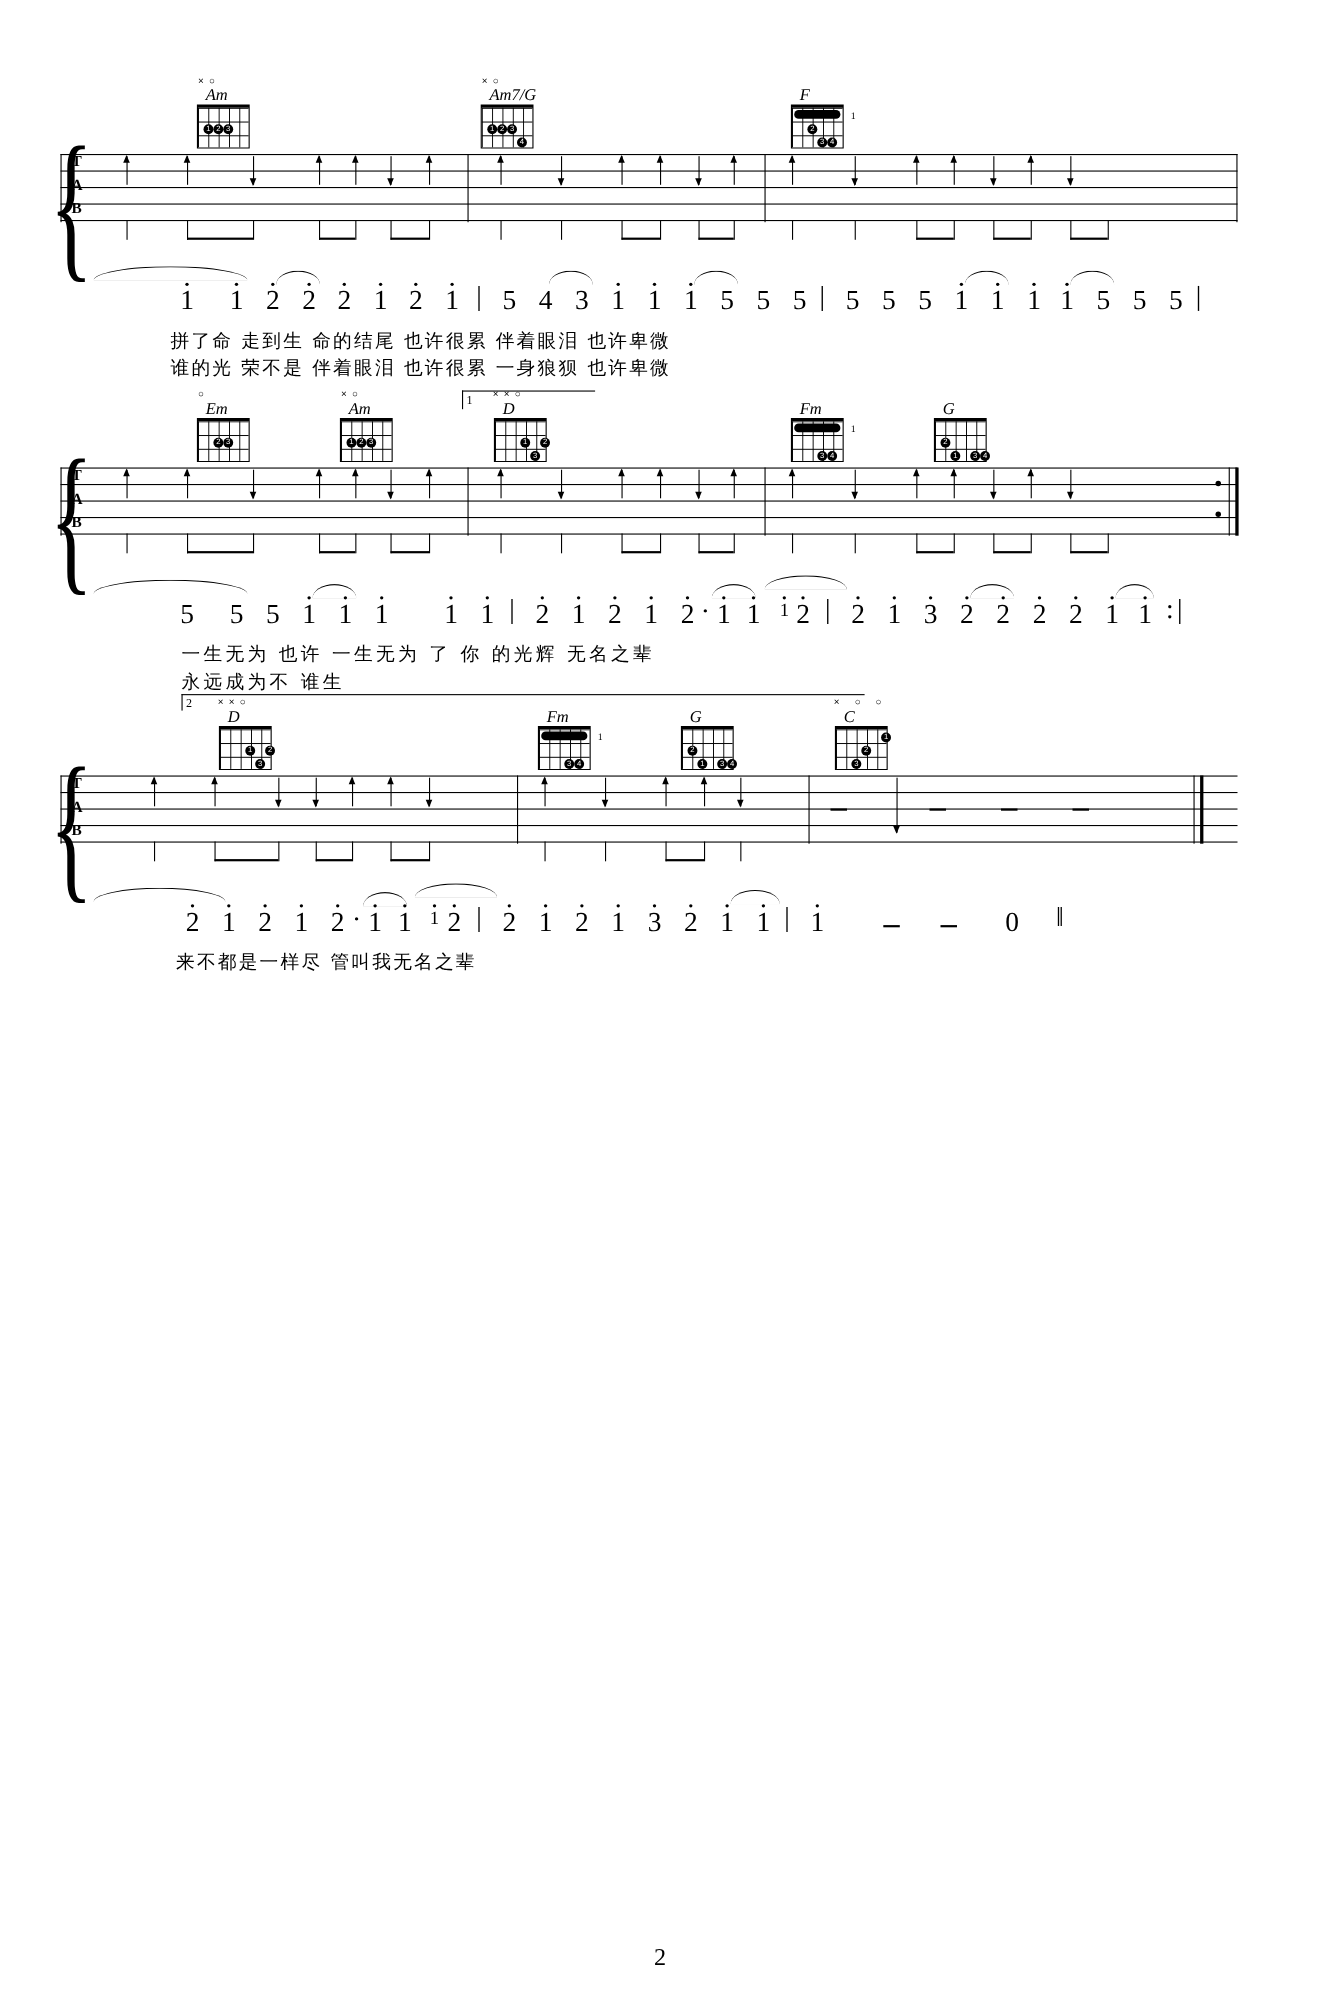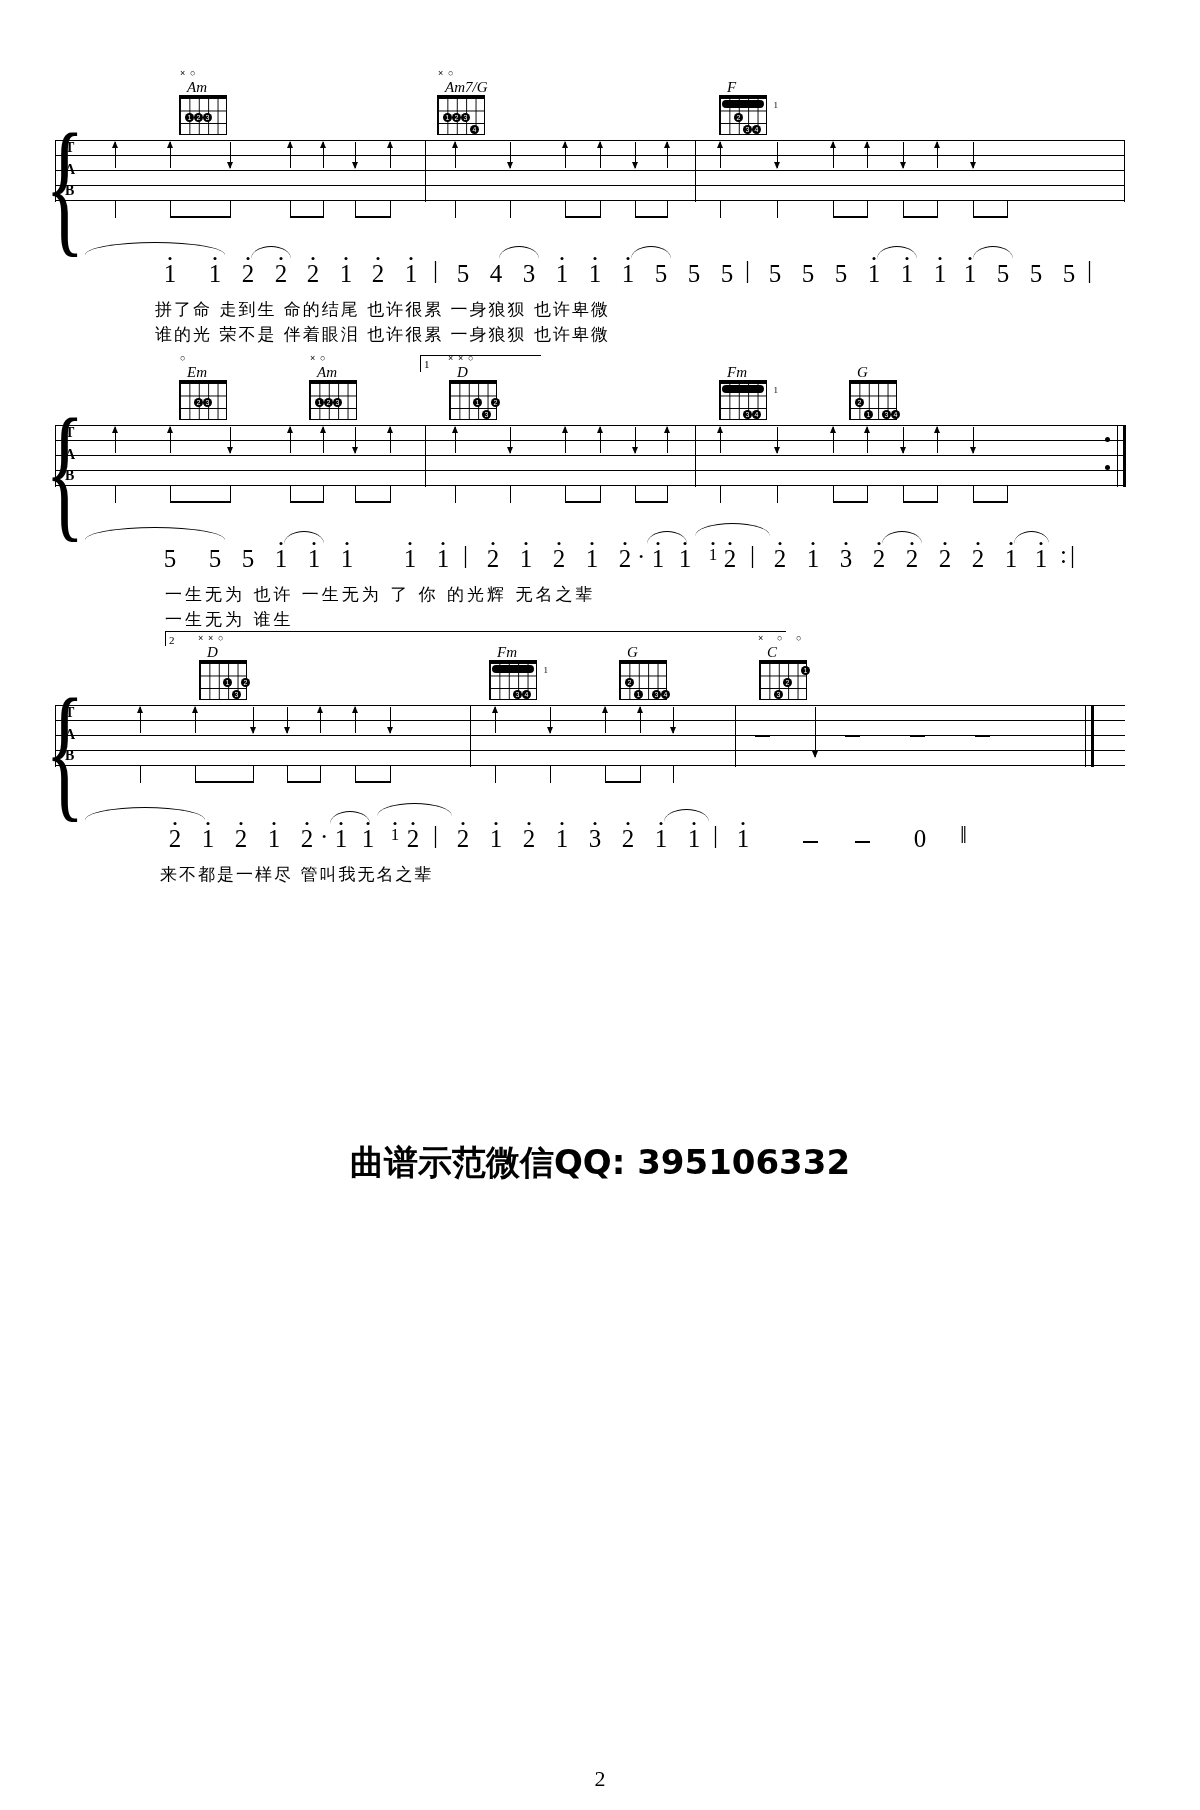--- a/index.html
+++ b/index.html
@@ -411,21 +411,21 @@
       <div class="num" style="left:875px;">1<span class="d dhigh"></span></div>
       <div class="num" style="left:905px;">1<span class="d dhigh"></span></div>
       <div class="tie" style="left:918px; top:-14px; width:40px;"></div>
       <div class="num" style="left:938px;">5</div>
       <div class="num" style="left:971px;">5</div>
       <div class="num" style="left:1004px;">5</div>
       <div class="dotted" style="left:1032px; top:-4px;">|</div>
     </div>
 
     <div class="lyricrow" style="top:218px;">
-      <div class="lyr" style="left:100px; letter-spacing:2px;">拼了命 走到生 命的结尾 也许很累 一身狼狈 也许卑微</div>
+      <div class="lyr" style="left:100px; letter-spacing:2px;">拼了命 走到生 命的结尾 也许很累 伴着眼泪 也许卑微</div>
     </div>
     <div class="lyricrow" style="top:243px;">
       <div class="lyr" style="left:100px; letter-spacing:2px;">谁的光 荣不是 伴着眼泪 也许很累 一身狼狈 也许卑微</div>
     </div>
   </div>
 
   <div class="system" style="top:365px;">
 
     <div class="chord" style="left:120px; top:0;">
       <div class="cname">Em</div>
@@ -606,21 +606,21 @@
       <div class="tie" style="left:959px; top:-14px; width:35px;"></div>
       <div class="num" style="left:976px;">1<span class="d dhigh"></span></div>
       <div class="dotted" style="left:1005px; top:-4px;">:</div>
       <div class="dotted" style="left:1015px; top:-4px;">|</div>
     </div>
 
     <div class="lyricrow" style="top:218px;">
       <div class="lyr" style="left:110px; letter-spacing:3px;">一生无为 也许 一生无为 了 你 的光辉 无名之辈</div>
     </div>
     <div class="lyricrow" style="top:243px;">
-      <div class="lyr" style="left:110px; letter-spacing:3px;">一生无为 谁生</div>
+      <div class="lyr" style="left:110px; letter-spacing:3px;">永远成为不 谁生</div>
     </div>
 
     <div class="ending" style="left:110px; top:266px; width:620px; border-top:1.5px solid #000; border-left:1.5px solid #000; height:14px;">
       <span>2</span>
     </div>
   </div>
 
   <div class="system" style="top:645px;">
 
     <div class="chord" style="left:140px; top:0;">
@@ -762,16 +762,15 @@
       <div class="dash" style="left:800px; top:16px;"></div>
       <div class="num" style="left:855px;">0</div>
       <div class="dotted" style="left:905px; top:-4px;">‖</div>
     </div>
 
     <div class="lyricrow" style="top:218px;">
       <div class="lyr" style="left:105px; letter-spacing:2px;">来不都是一样尽 管叫我无名之辈</div>
     </div>
   </div>
 
-  <div class="footer-qq">曲谱示范微信QQ: 395106332</div>
   <div class="pageno">2</div>
 
 </div>
 
 </body></html>

